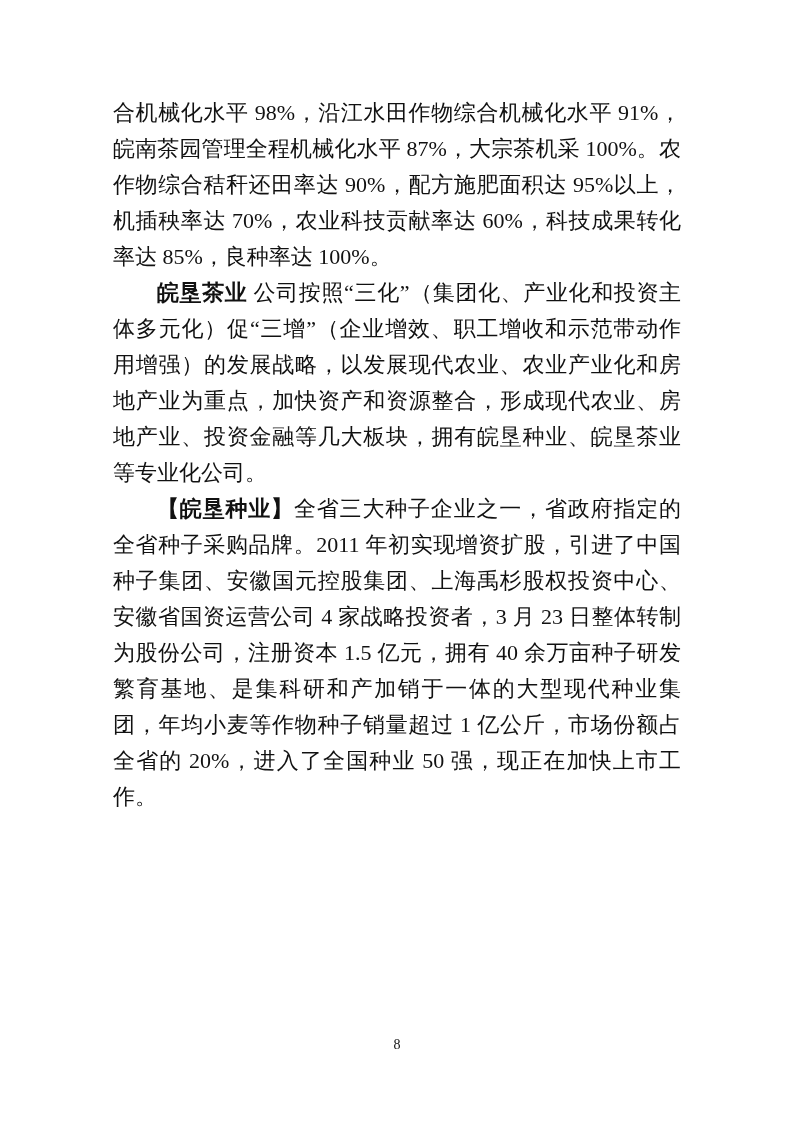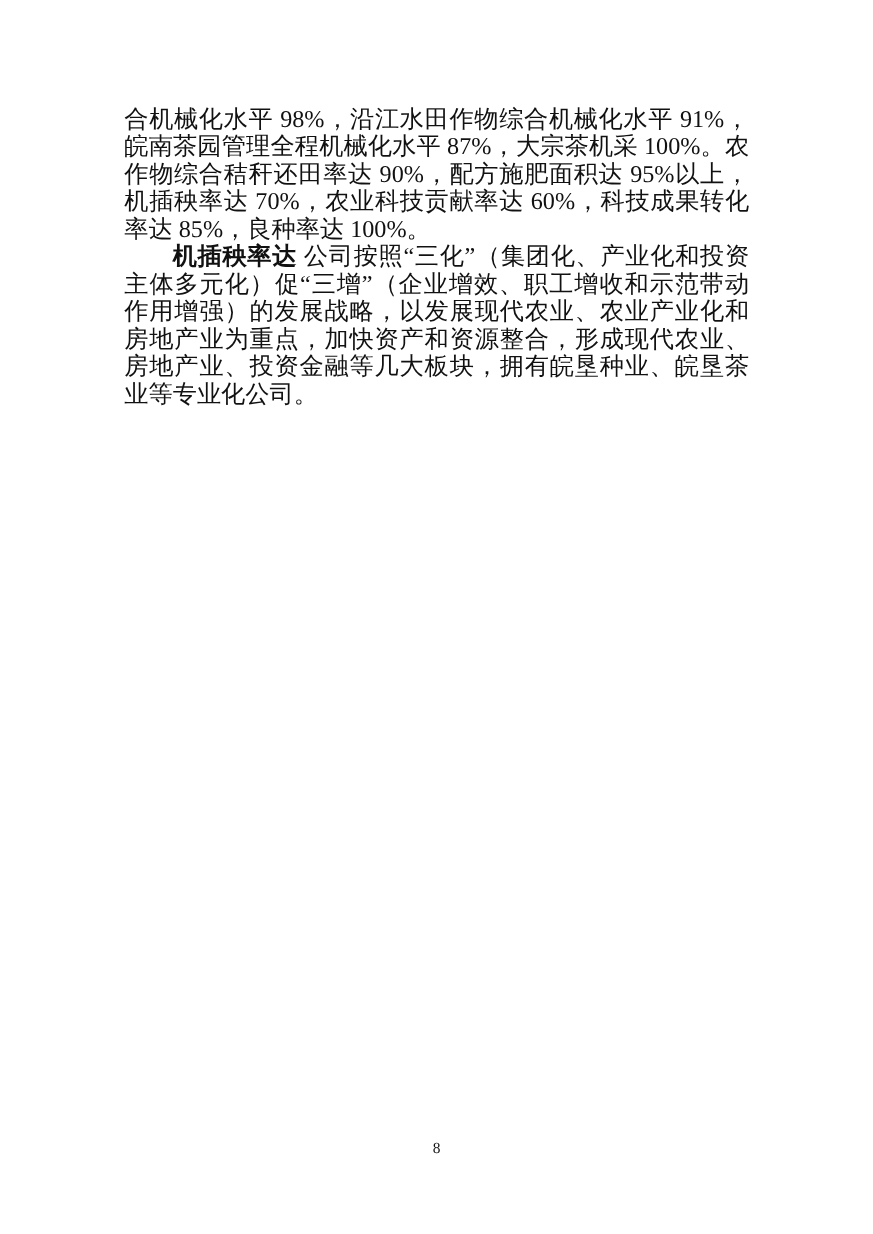--- a/index.html
+++ b/index.html
@@ -18,21 +18,21 @@
   }
   .content {
     position: absolute;
     left: 113px;
     top: 95px;
     width: 568px;
   }
   .para {
     margin: 0;
     font-size: 22px;
-    line-height: 25px;
+    line-height: 36px;
     text-align: justify;
     word-break: break-all;
   }
   .para.indent {
     text-indent: 2em;
   }
   .lead {
     font-weight: bold;
   }
   .footer {
@@ -47,20 +47,21 @@
   }
 </style>
 </head>
 <body>
 
 <div class="page">
   <div class="content">
 
     <p class="para"><span class="lead"></span><span>合机械化水平 98%，沿江水田作物综合机械化水平 91%，皖南茶园管理全程机械化水平 87%，大宗茶机采 100%。农作物综合秸秆还田率达 90%，配方施肥面积达 95%以上，机插秧率达 70%，农业科技贡献率达 60%，科技成果转化率达 85%，良种率达 100%。</span></p>
 
-    <p class="para indent"><span class="lead">机插秧率达</span><span> 公司按照“三化”（集团化、产业化和投资主体多元化）促“三增”（企业增效、职工增收和示范带动作用增强）的发展战略，以发展现代农业、农业产业化和房地产业为重点，加快资产和资源整合，形成现代农业、房地产业、投资金融等几大板块，拥有皖垦种业、皖垦茶业等专业化公司。</span></p>
+    <p class="para indent"><span class="lead">皖垦茶业</span><span> 公司按照“三化”（集团化、产业化和投资主体多元化）促“三增”（企业增效、职工增收和示范带动作用增强）的发展战略，以发展现代农业、农业产业化和房地产业为重点，加快资产和资源整合，形成现代农业、房地产业、投资金融等几大板块，拥有皖垦种业、皖垦茶业等专业化公司。</span></p>
 
+    <p class="para indent"><span class="lead">【皖垦种业】</span><span>全省三大种子企业之一，省政府指定的全省种子采购品牌。2011 年初实现增资扩股，引进了中国种子集团、安徽国元控股集团、上海禹杉股权投资中心、安徽省国资运营公司 4 家战略投资者，3 月 23 日整体转制为股份公司，注册资本 1.5 亿元，拥有 40 余万亩种子研发繁育基地、是集科研和产加销于一体的大型现代种业集团，年均小麦等作物种子销量超过 1 亿公斤，市场份额占全省的 20%，进入了全国种业 50 强，现正在加快上市工作。</span></p>
 
 
   </div>
 
   <div class="footer">8</div>
 </div>
 
 </body></html>

